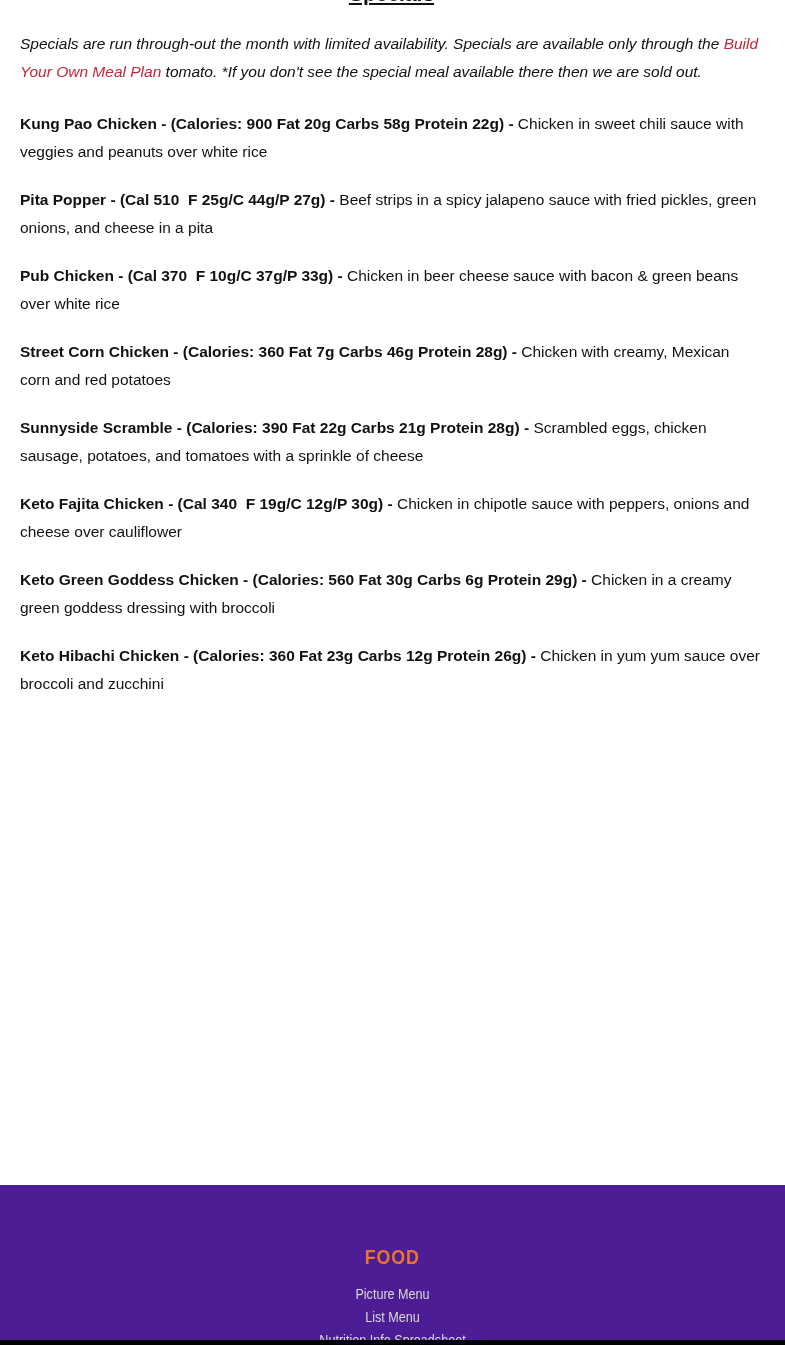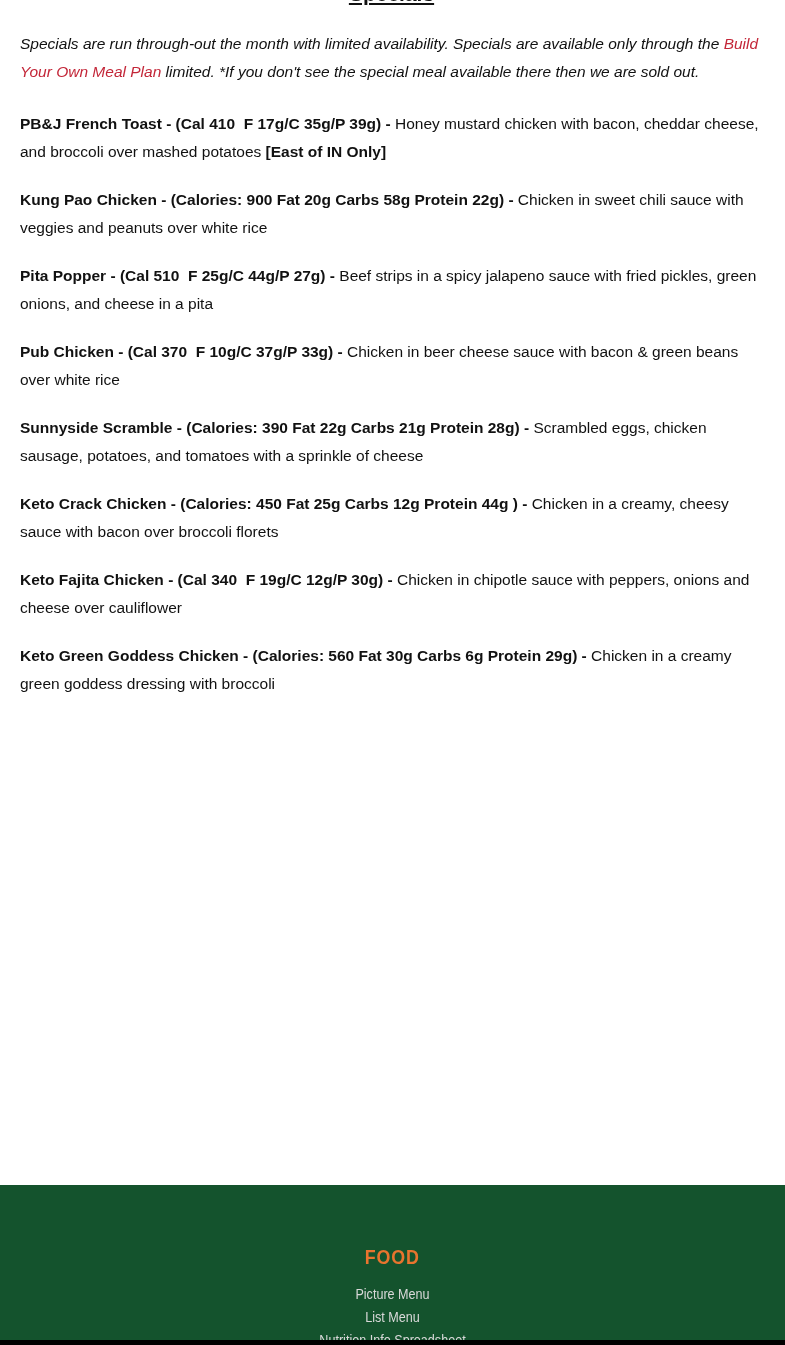--- a/index.html
+++ b/index.html
@@ -54,21 +54,21 @@
     line-height: 28px;
     white-space: pre-wrap;
   }
   .item strong { font-weight: 700; }
   footer {
     position: absolute;
     top: 1185px;
     left: 0;
     width: 785px;
     height: 160px;
-    background: #14532d;
+    background: #4c1d95;
     text-align: center;
     overflow: hidden;
   }
   .footer-heading {
     margin-top: 60px;
     display: inline-block;
     font-size: 21px;
     font-weight: 700;
     letter-spacing: 1px;
     color: #e8742e;
@@ -98,42 +98,42 @@
   }
 </style>
 </head>
 <body>
 
 <main class="content">
   <div class="title-clip">
       <h1 class="page-title">Specials</h1>
     </div>
 
-  <p class="intro"><span>Specials are run through-out the month with limited availability. Specials are available only through the </span><a>Build Your Own Meal Plan</a><span> limited. </span><strong>*If you don't see the special meal available there then we are sold out.</strong></p>
+  <p class="intro"><span>Specials are run through-out the month with limited availability. Specials are available only through the </span><a>Build Your Own Meal Plan</a><span> tomato. </span><strong>*If you don't see the special meal available there then we are sold out.</strong></p>
 
-  <p class="item"><strong>PB&amp;J French Toast - (Cal 410  F 17g/C 35g/P 39g) -</strong><span> Honey mustard chicken with bacon, cheddar cheese, and broccoli over mashed potatoes </span><strong>[East of IN Only]</strong></p>
 
 
 
   <p class="item"><strong>Kung Pao Chicken - (Calories: 900 Fat 20g Carbs 58g Protein 22g) -</strong><span> Chicken in sweet chili sauce with veggies and peanuts over white rice</span></p>
 
   <p class="item"><strong>Pita Popper - (Cal 510  F 25g/C 44g/P 27g) -</strong><span> Beef strips in a spicy jalapeno sauce with fried pickles, green onions, and cheese in a pita</span></p>
 
   <p class="item"><strong>Pub Chicken - (Cal 370  F 10g/C 37g/P 33g) -</strong><span> Chicken in beer cheese sauce with bacon &amp; green beans over white rice</span></p>
 
 
+  <p class="item"><strong>Street Corn Chicken - (Calories: 360 Fat 7g Carbs 46g Protein 28g) -</strong><span> Chicken with creamy, Mexican corn and red potatoes</span></p>
 
   <p class="item"><strong>Sunnyside Scramble - (Calories: 390 Fat 22g Carbs 21g Protein 28g) -</strong><span> Scrambled eggs, chicken sausage, potatoes, and tomatoes with a sprinkle of cheese</span></p>
 
-  <p class="item"><strong>Keto Crack Chicken - (Calories: 450 Fat 25g Carbs 12g Protein 44g ) -</strong><span> Chicken in a creamy, cheesy sauce with bacon over broccoli florets</span></p>
 
   <p class="item"><strong>Keto Fajita Chicken - (Cal 340  F 19g/C 12g/P 30g) -</strong><span> Chicken in chipotle sauce with peppers, onions and cheese over cauliflower</span></p>
 
   <p class="item"><strong>Keto Green Goddess Chicken - (Calories: 560 Fat 30g Carbs 6g Protein 29g) -</strong><span> Chicken in a creamy green goddess dressing with broccoli</span></p>
 
+  <p class="item"><strong>Keto Hibachi Chicken - (Calories: 360 Fat 23g Carbs 12g Protein 26g) -</strong><span> Chicken in yum yum sauce over broccoli and zucchini</span></p>
 </main>
 
 <footer>
   <h2 class="footer-heading">FOOD</h2>
   <nav class="footer-nav">
     <a>Picture Menu</a>
     <a>List Menu</a>
     <a>Nutrition Info Spreadsheet</a>
   </nav>
 </footer>

